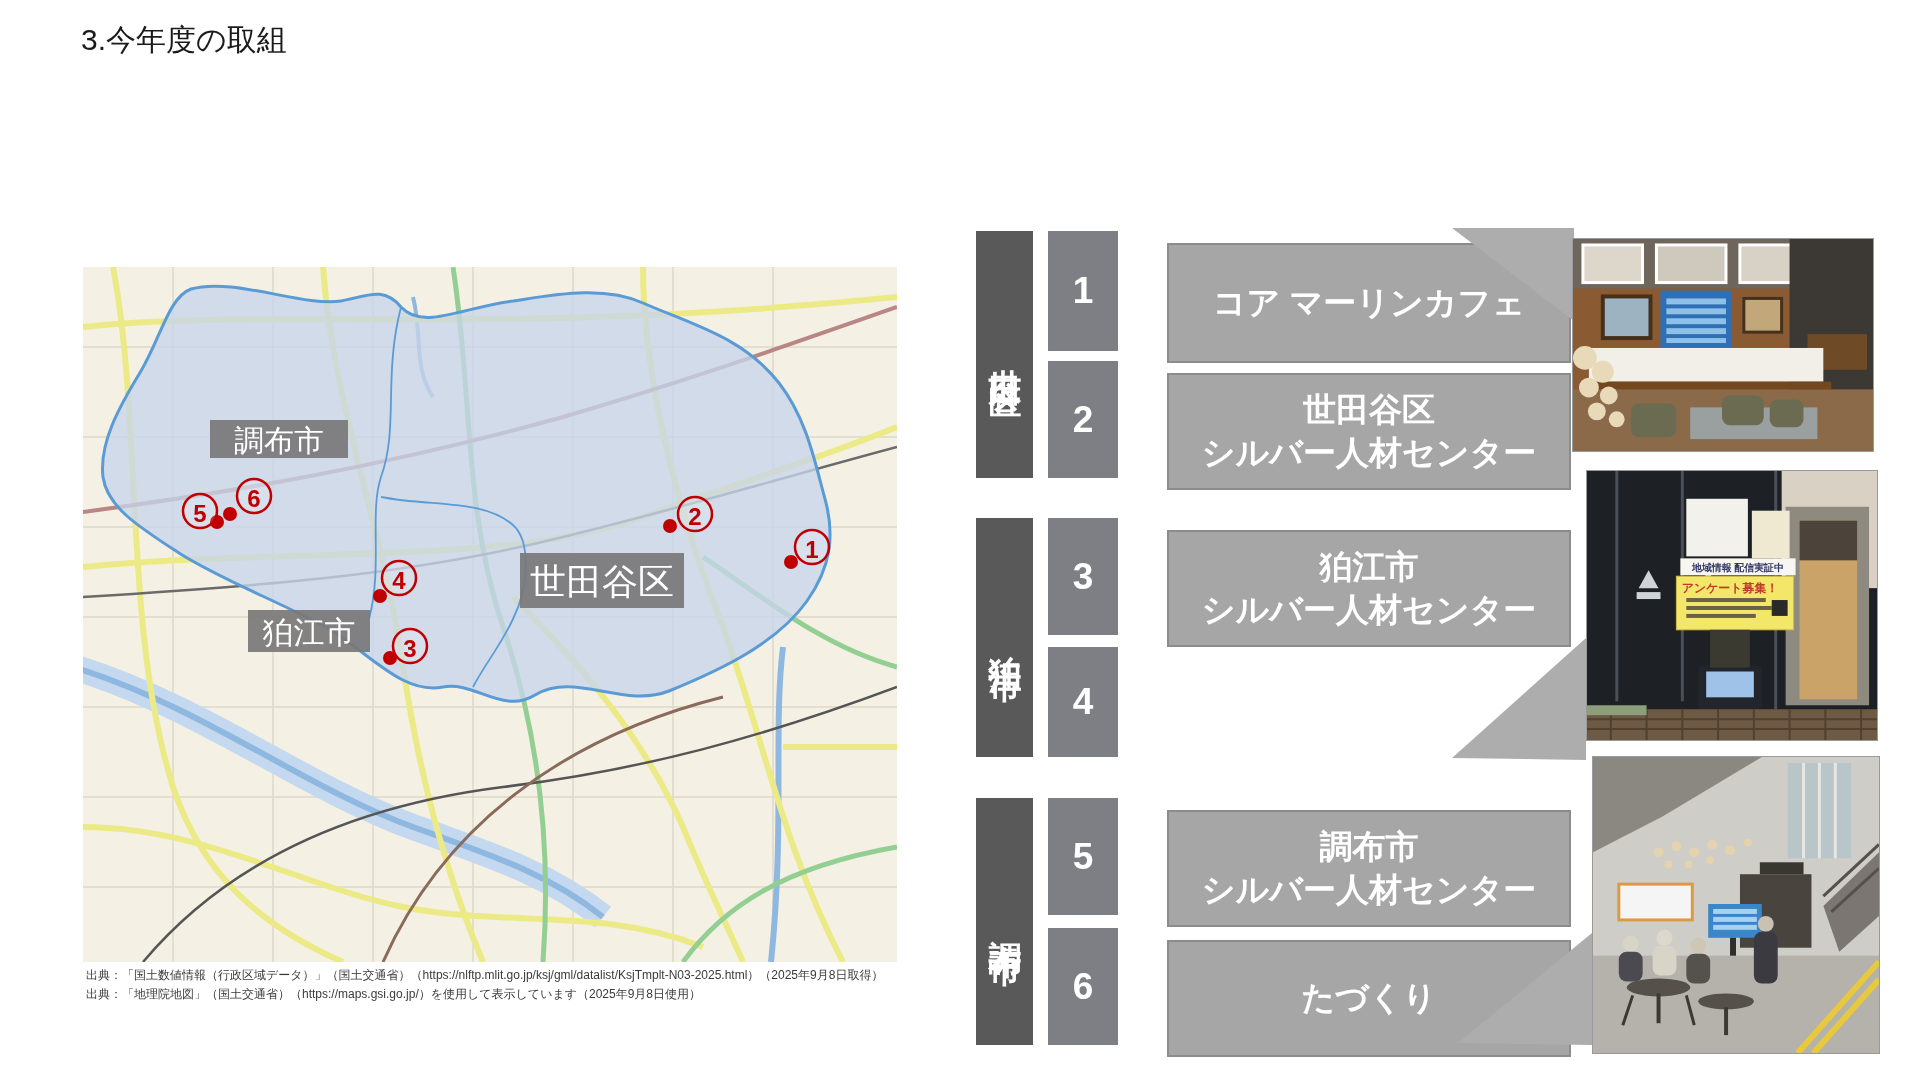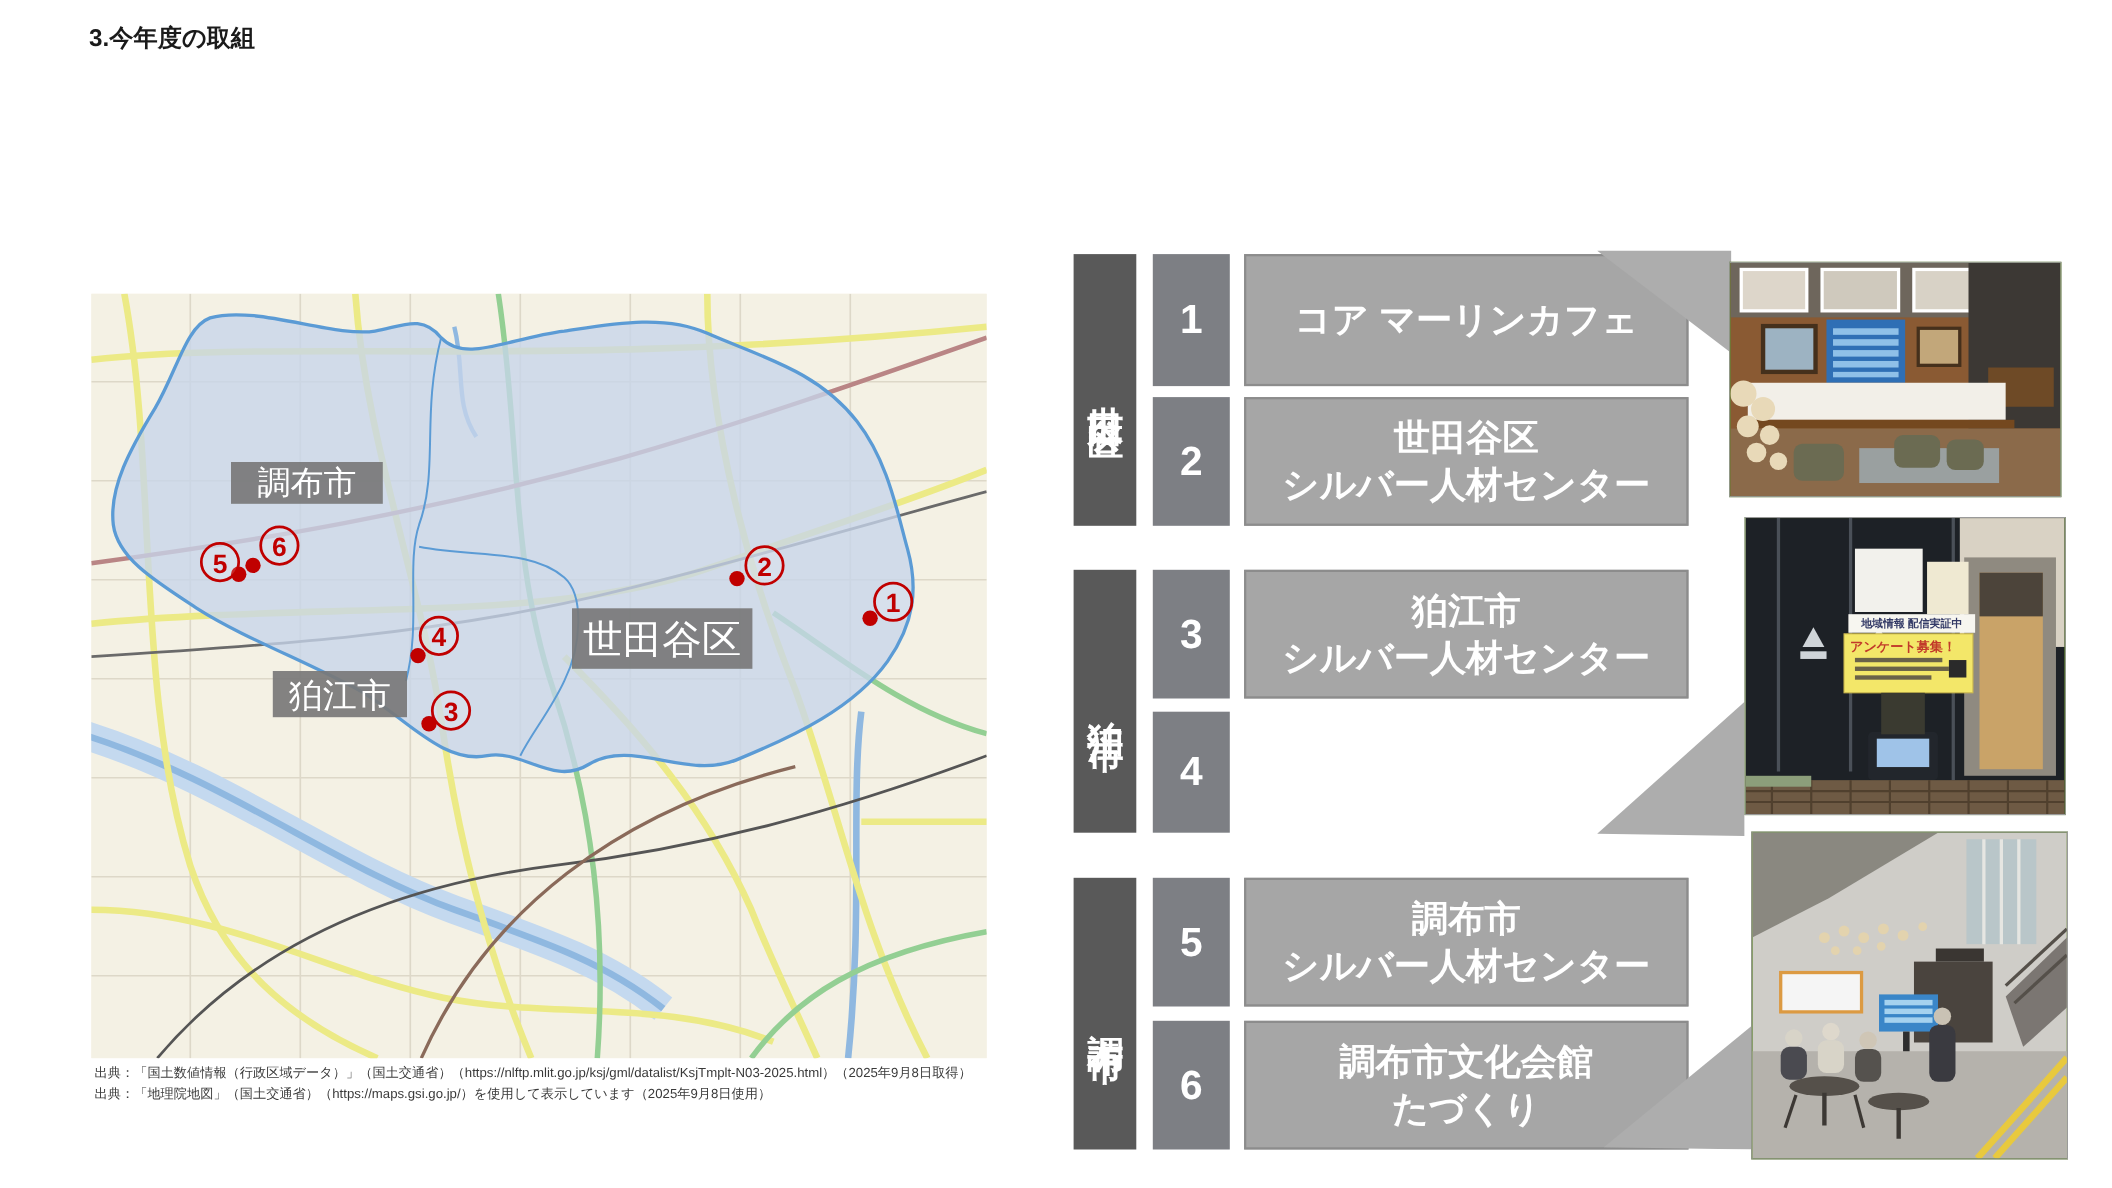--- a/index.html
+++ b/index.html
@@ -1,35 +1,35 @@
 <!DOCTYPE html>
 <html><head>
 <meta charset="utf-8">
 <style>
   html,body{margin:0;padding:0;background:#e9e9e9;}
   body{font-family:"Liberation Sans","DejaVu Sans",sans-serif;}
   .slide{position:relative;width:1920px;height:1080px;background:#ffffff;overflow:hidden;margin:0 auto;}
   .abs{position:absolute;}
 
-  .kicker{left:81px;top:20px;font-size:22px;font-weight:bold;color:#1a1a1a;}
+  .kicker{left:81px;top:20px;font-size:30px;font-weight:normal;color:#1a1a1a;}
   .title{left:81px;top:66px;width:1700px;font-size:31px;font-weight:bold;color:#111;line-height:1.55;}
   .section-title{left:81px;top:222px;font-size:30px;font-weight:bold;color:#1878a8;}
 
   .map-wrap{left:83px;top:267px;width:814px;height:695px;background:#f4f1e4;}
   .map-wrap svg{display:block;}
 
   .sources{left:86px;top:966px;font-size:12px;color:#3a3a3a;line-height:1.55;}
 
   .area-bar{left:976px;width:57px;background:#595959;color:#fff;display:flex;align-items:center;justify-content:center;
             writing-mode:vertical-rl;text-orientation:upright;font-size:33px;font-weight:bold;letter-spacing:6px;}
   .num-cell{left:1048px;width:70px;background:#7d7f84;color:#fff;display:flex;align-items:center;justify-content:center;
             font-size:37px;font-weight:bold;}
-  .name-cell{left:1131px;width:404px;background:#a6a6a6;border:2px solid #8c8c8c;box-sizing:border-box;color:#fff;
+  .name-cell{left:1167px;width:404px;background:#a6a6a6;border:2px solid #8c8c8c;box-sizing:border-box;color:#fff;
              display:flex;flex-direction:column;align-items:center;justify-content:center;
-             font-size:33px;font-weight:bold;line-height:1.3;text-align:center;}
+             font-size:33px;font-weight:bold;line-height:1.3;text-align:center;margin-top:12px;}
 
   .photo{box-sizing:border-box;border:1px solid #9a9a9a;background:#4d7c0f;overflow:hidden;}
   .photo svg{display:block;width:100%;height:100%;}
   .wedge{pointer-events:none;}
 </style>
 </head>
 <body>
 
 <div class="slide">
 
@@ -155,21 +155,20 @@
   <div class="abs num-cell" style="top:647px;height:110px;">4</div>
 
   <div class="abs area-bar" style="top:798px;height:247px;">調布市</div>
   <div class="abs num-cell" style="top:798px;height:117px;">5</div>
   <div class="abs name-cell" style="top:798px;height:117px;">
     <span>調布市</span>
     <span>シルバー人材センター</span>
   </div>
   <div class="abs num-cell" style="top:928px;height:117px;">6</div>
   <div class="abs name-cell" style="top:928px;height:117px;">
-    <span>調布市文化会館</span>
     <span>たづくり</span>
   </div>
 
   <svg class="abs wedge" style="left:1452px;top:226px;" width="122" height="95">
     <polygon points="0,2 122,2 122,95" fill="#adadad"></polygon>
   </svg>
   <svg class="abs wedge" style="left:1450px;top:636px;" width="136" height="124">
     <polygon points="2,122 136,2 136,124" fill="#adadad"></polygon>
   </svg>
   <svg class="abs wedge" style="left:1456px;top:931px;" width="136" height="114">

